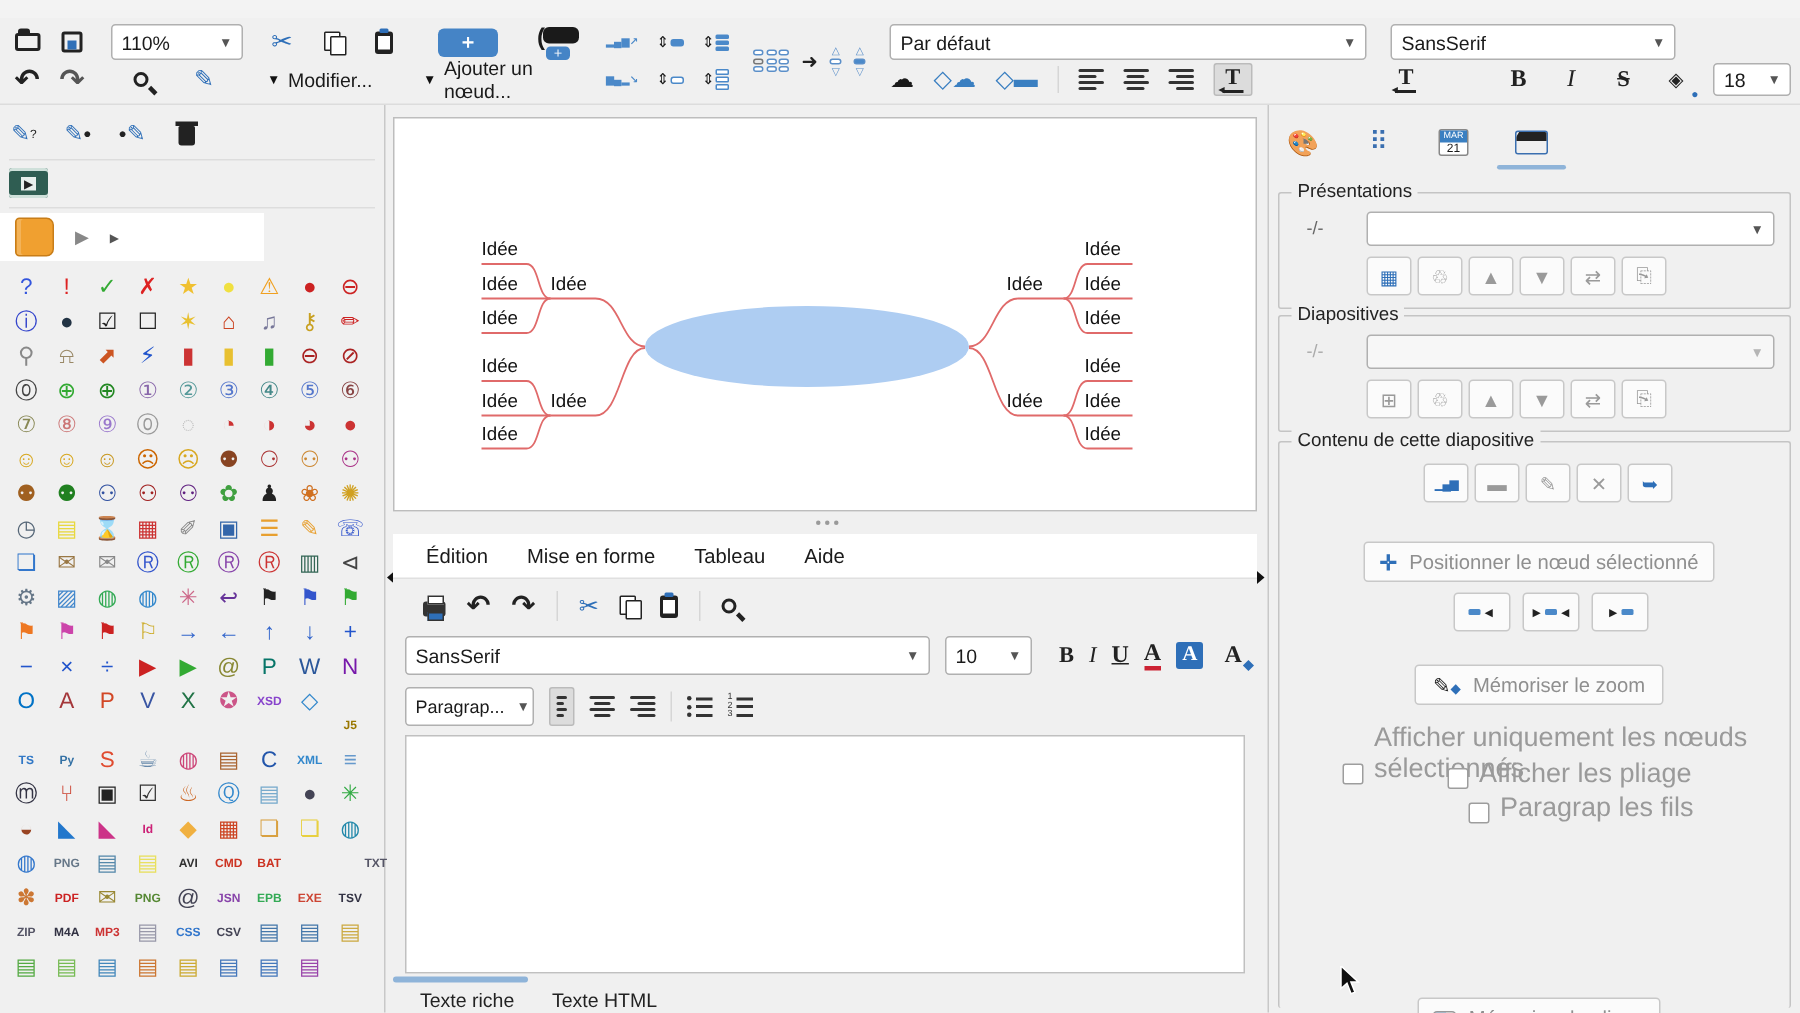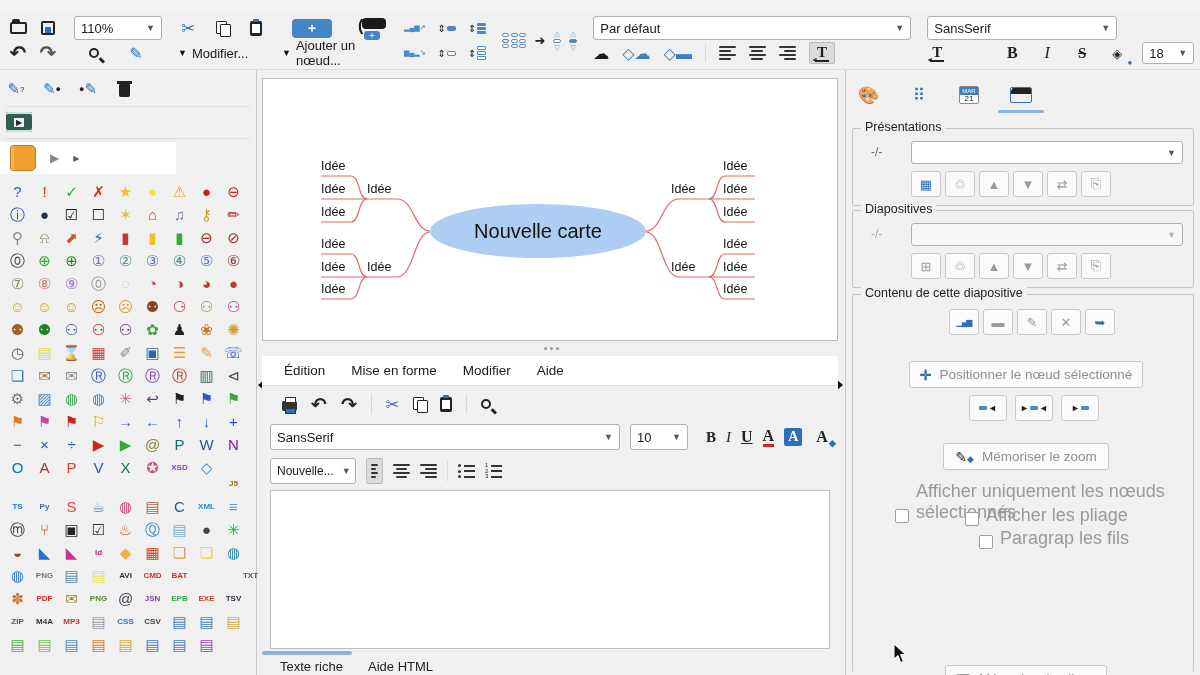--- a/index.html
+++ b/index.html
@@ -595,21 +595,20 @@
       <path d="M 446 120 C 455 120 453 97 462 97 L 492 97"></path>
       <path d="M 446 120 L 492 120"></path>
       <path d="M 446 120 C 455 120 453 143 462 143 L 492 143"></path>
       <path d="M 383 153 C 399 153 399 198 416 198 L 446 198"></path>
       <path d="M 446 198 C 455 198 453 175 462 175 L 492 175"></path>
       <path d="M 446 198 L 492 198"></path>
       <path d="M 446 198 C 455 198 453 220 462 220 L 492 220"></path>
     </g>
     <ellipse cx="275" cy="152" rx="108" ry="27" fill="#aecdf2"></ellipse>
   </svg>
-  <div id="rootlabel" class="maplabel" style="left:167px; top:141px; width:216px">Nouvelle carte</div>
   <div id="idealabels">
       <div class="maplabel" style="left: 58px; top: 80px;">Idée</div>
       <div class="maplabel" style="left: 58px; top: 103px;">Idée</div>
       <div class="maplabel" style="left: 58px; top: 126px;">Idée</div>
       <div class="maplabel" style="left: 58px; top: 158px;">Idée</div>
       <div class="maplabel" style="left: 58px; top: 181px;">Idée</div>
       <div class="maplabel" style="left: 58px; top: 203px;">Idée</div>
       <div class="maplabel" style="left: 104px; top: 103px;">Idée</div>
       <div class="maplabel" style="left: 104px; top: 181px;">Idée</div>
       <div class="maplabel" style="left: 408px; top: 103px;">Idée</div>
@@ -628,21 +627,21 @@
     <i></i>
     <i></i>
   </div>
 <div class="edgehandle abs" style="left:258px; top:379px; border-right:7px solid #111"></div>
 <div class="edgehandle abs" style="left:836px; top:379px; border-left:7px solid #111"></div>
 
 <div id="editor" class="abs">
   <div id="emenubar">
       <span style="cursor: pointer;">Édition</span>
       <span style="cursor: pointer;">Mise en forme</span>
-      <span style="cursor: pointer;">Modifier</span>
+      <span style="cursor: pointer;">Tableau</span>
       <span style="cursor: pointer;">Aide</span>
     </div>
   <div id="etoolbar">
     <span class="ebtn">
         <span class="ic-print"></span>
       </span>
     <span class="ebtn" style="font-size:19px;font-weight:bold">↶</span>
     <span class="ebtn" style="font-size:19px;font-weight:bold">↷</span>
     <span class="vsep" style="height:20px"></span>
     <span class="ebtn" style="color:#2e6fb8;font-size:16px">✂</span>
@@ -668,21 +667,21 @@
     </div>
     <span class="ebtn bold" style="margin-left:8px">B</span>
     <span class="ebtn ital">I</span>
     <span class="ebtn" style="font-family:'Liberation Serif',serif;font-weight:bold;font-size:16px;text-decoration:underline">U</span>
     <span class="ebtn redA">A</span>
     <span class="ebtn blueA">A</span>
     <span class="ebtn eraser" style="margin-left:4px">A</span>
   </div>
   <div id="eparrow">
     <div class="combo" style="width:86px; height:26px">
-      <span style="font-size:12px">Nouvelle...</span>
+      <span style="font-size:12px">Paragrap...</span>
         <span class="caret">▼</span>
     </div>
     <span class="bars left selbox" style="padding:5px 4px">
         <i></i>
         <i></i>
         <i></i>
         <i></i>
       </span>
     <span class="bars center">
         <i></i>
@@ -724,21 +723,21 @@
           <span class="n">3</span>
           <span class="b"></span>
         </span>
     </span>
   </div>
   <div id="etext"></div>
   <div id="etabbar">
     <div id="etabline"></div>
     <div id="etab-indicator"></div>
     <span class="etab" style="left:18px">Texte riche</span>
-    <span class="etab" style="left:106px">Aide HTML</span>
+    <span class="etab" style="left:106px">Texte HTML</span>
   </div>
 </div>
 
 <div id="rpanel" class="abs">
   <div class="inner">
     <span class="ptab" style="left:8px" style2="">🎨<span style="position:absolute;font-size:15px;color:#777">◔</span></span>
     <span class="ptab" style="left:58px; color:#3a6fb0">⠿</span>
     <span class="ptab" style="left:108px">
       <span style="width:20px;height:18px;border:1px solid #888;border-radius:2px;background:#fff;font-size:8px;line-height:8px;text-align:center;display:block">
         <span style="display:block;background:#3a7fc1;color:#fff;font-size:6px">MAR</span>21</span>

